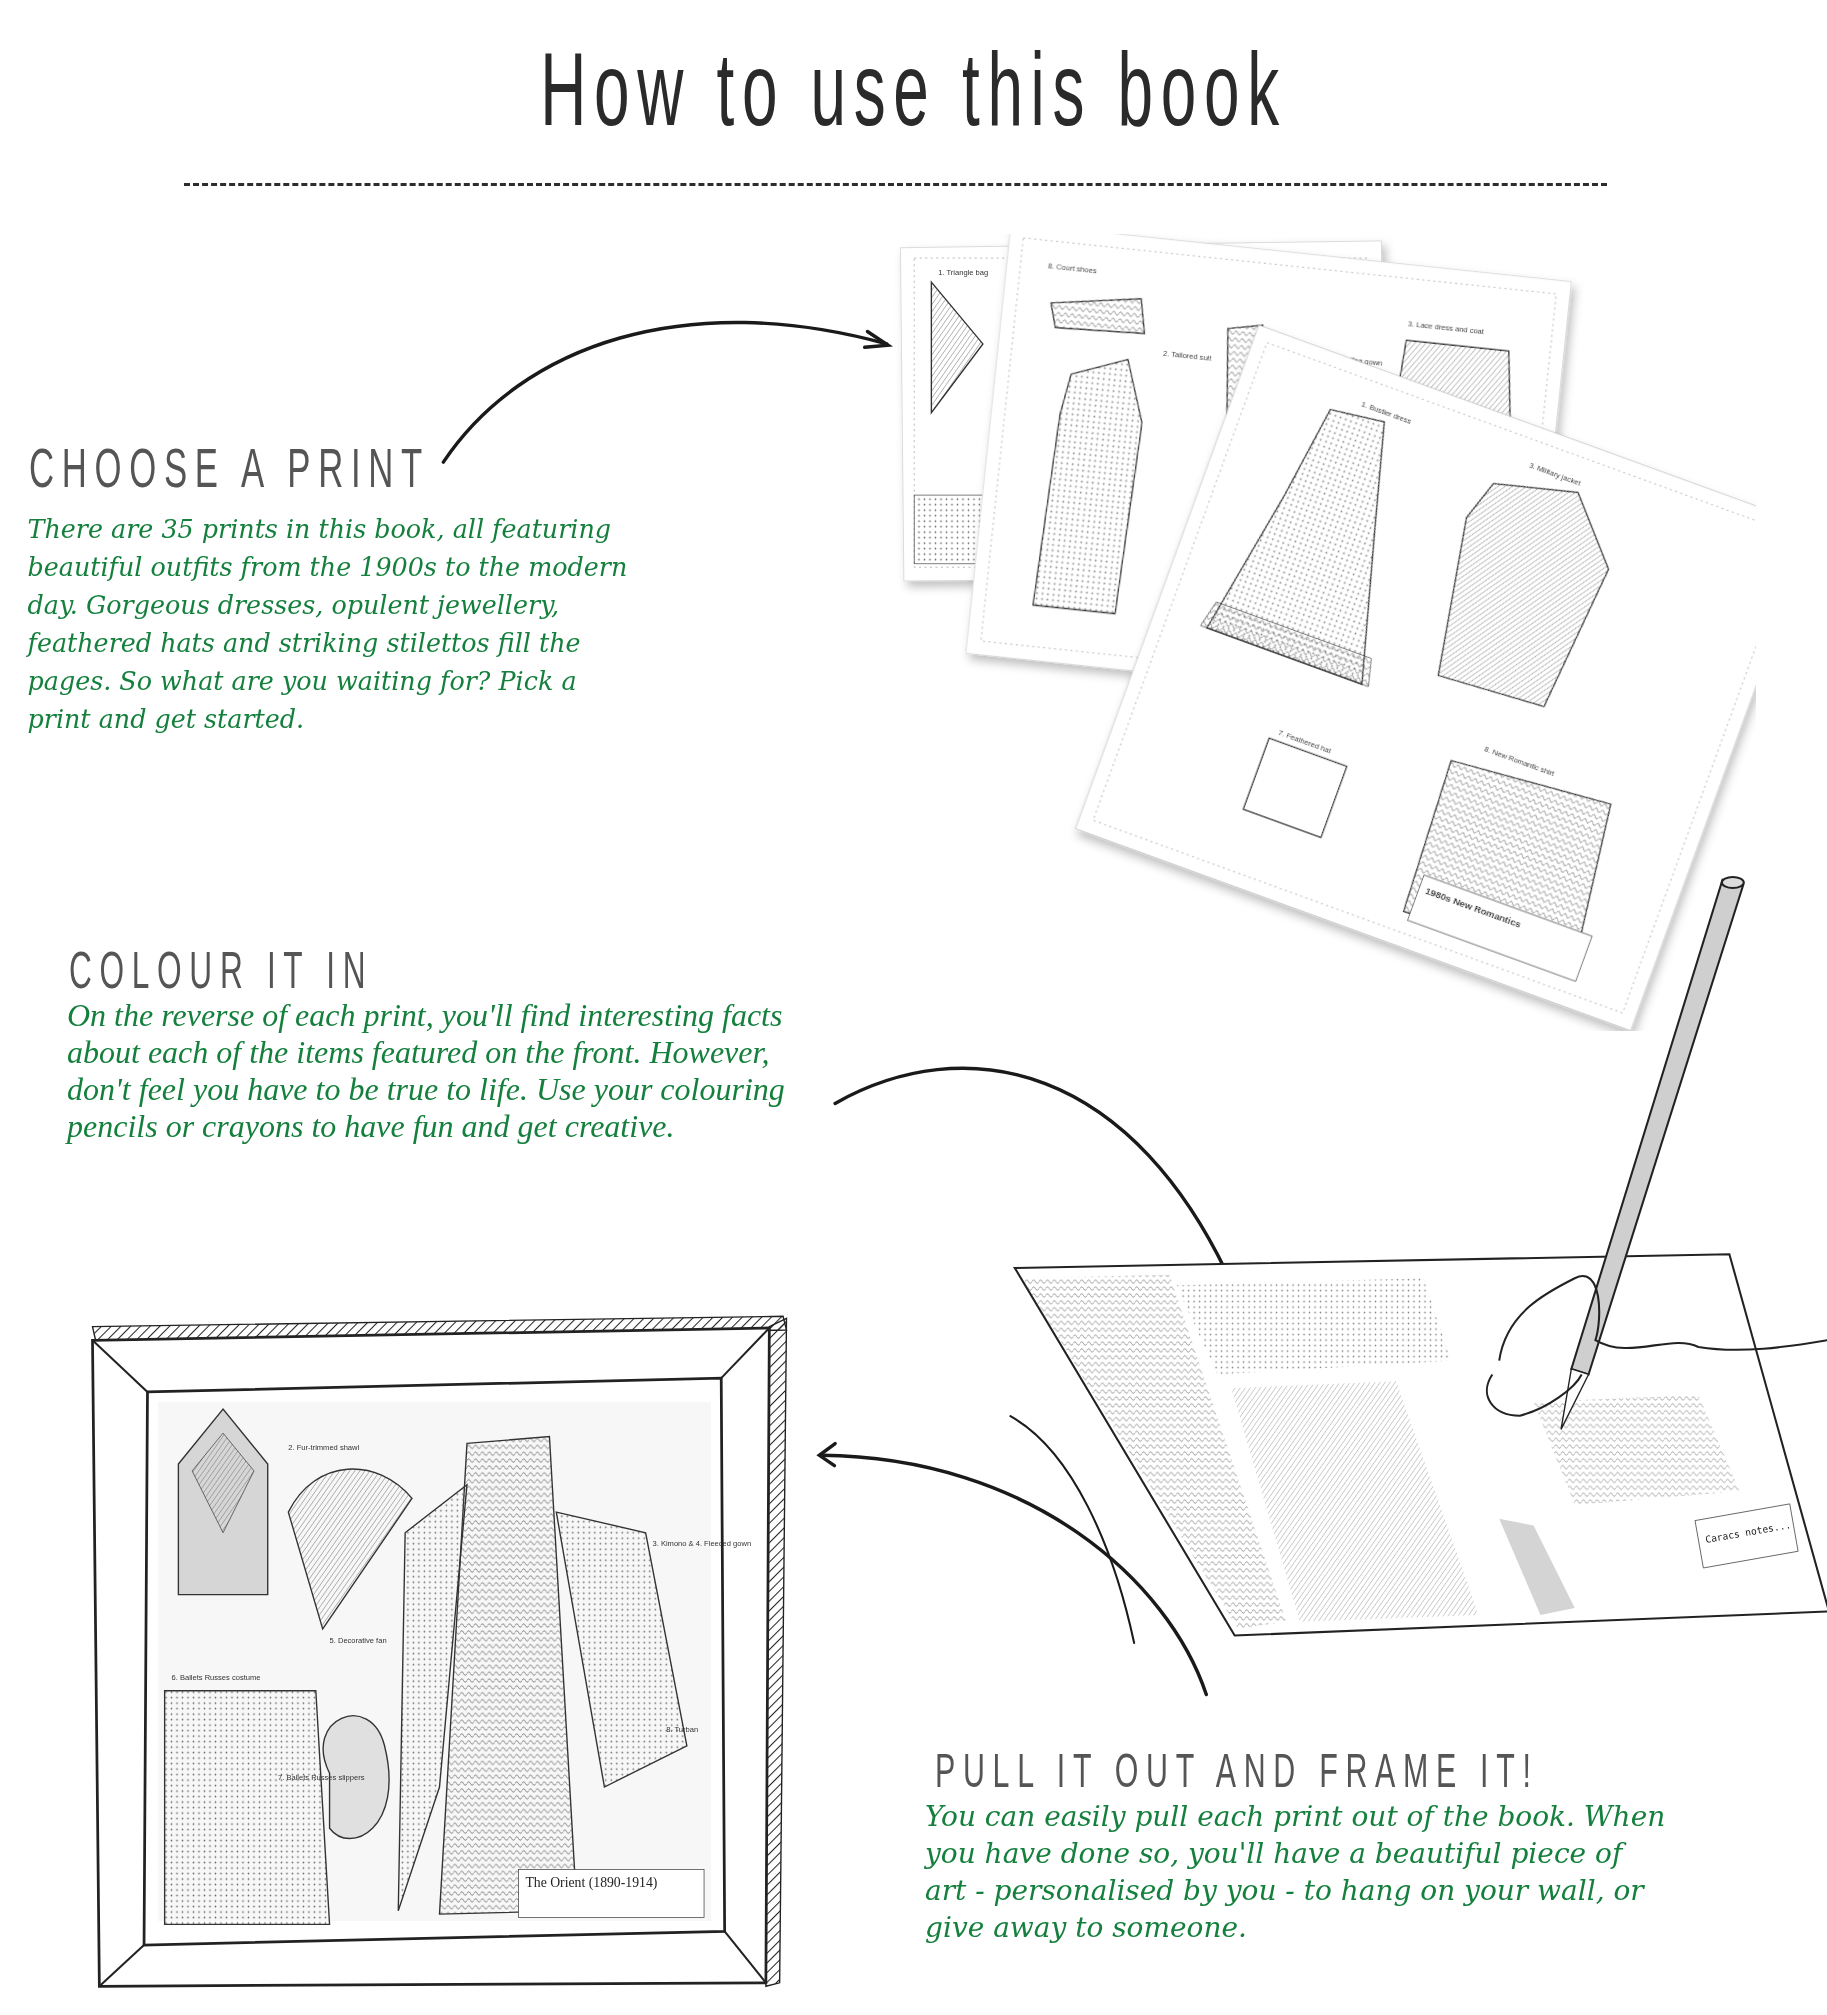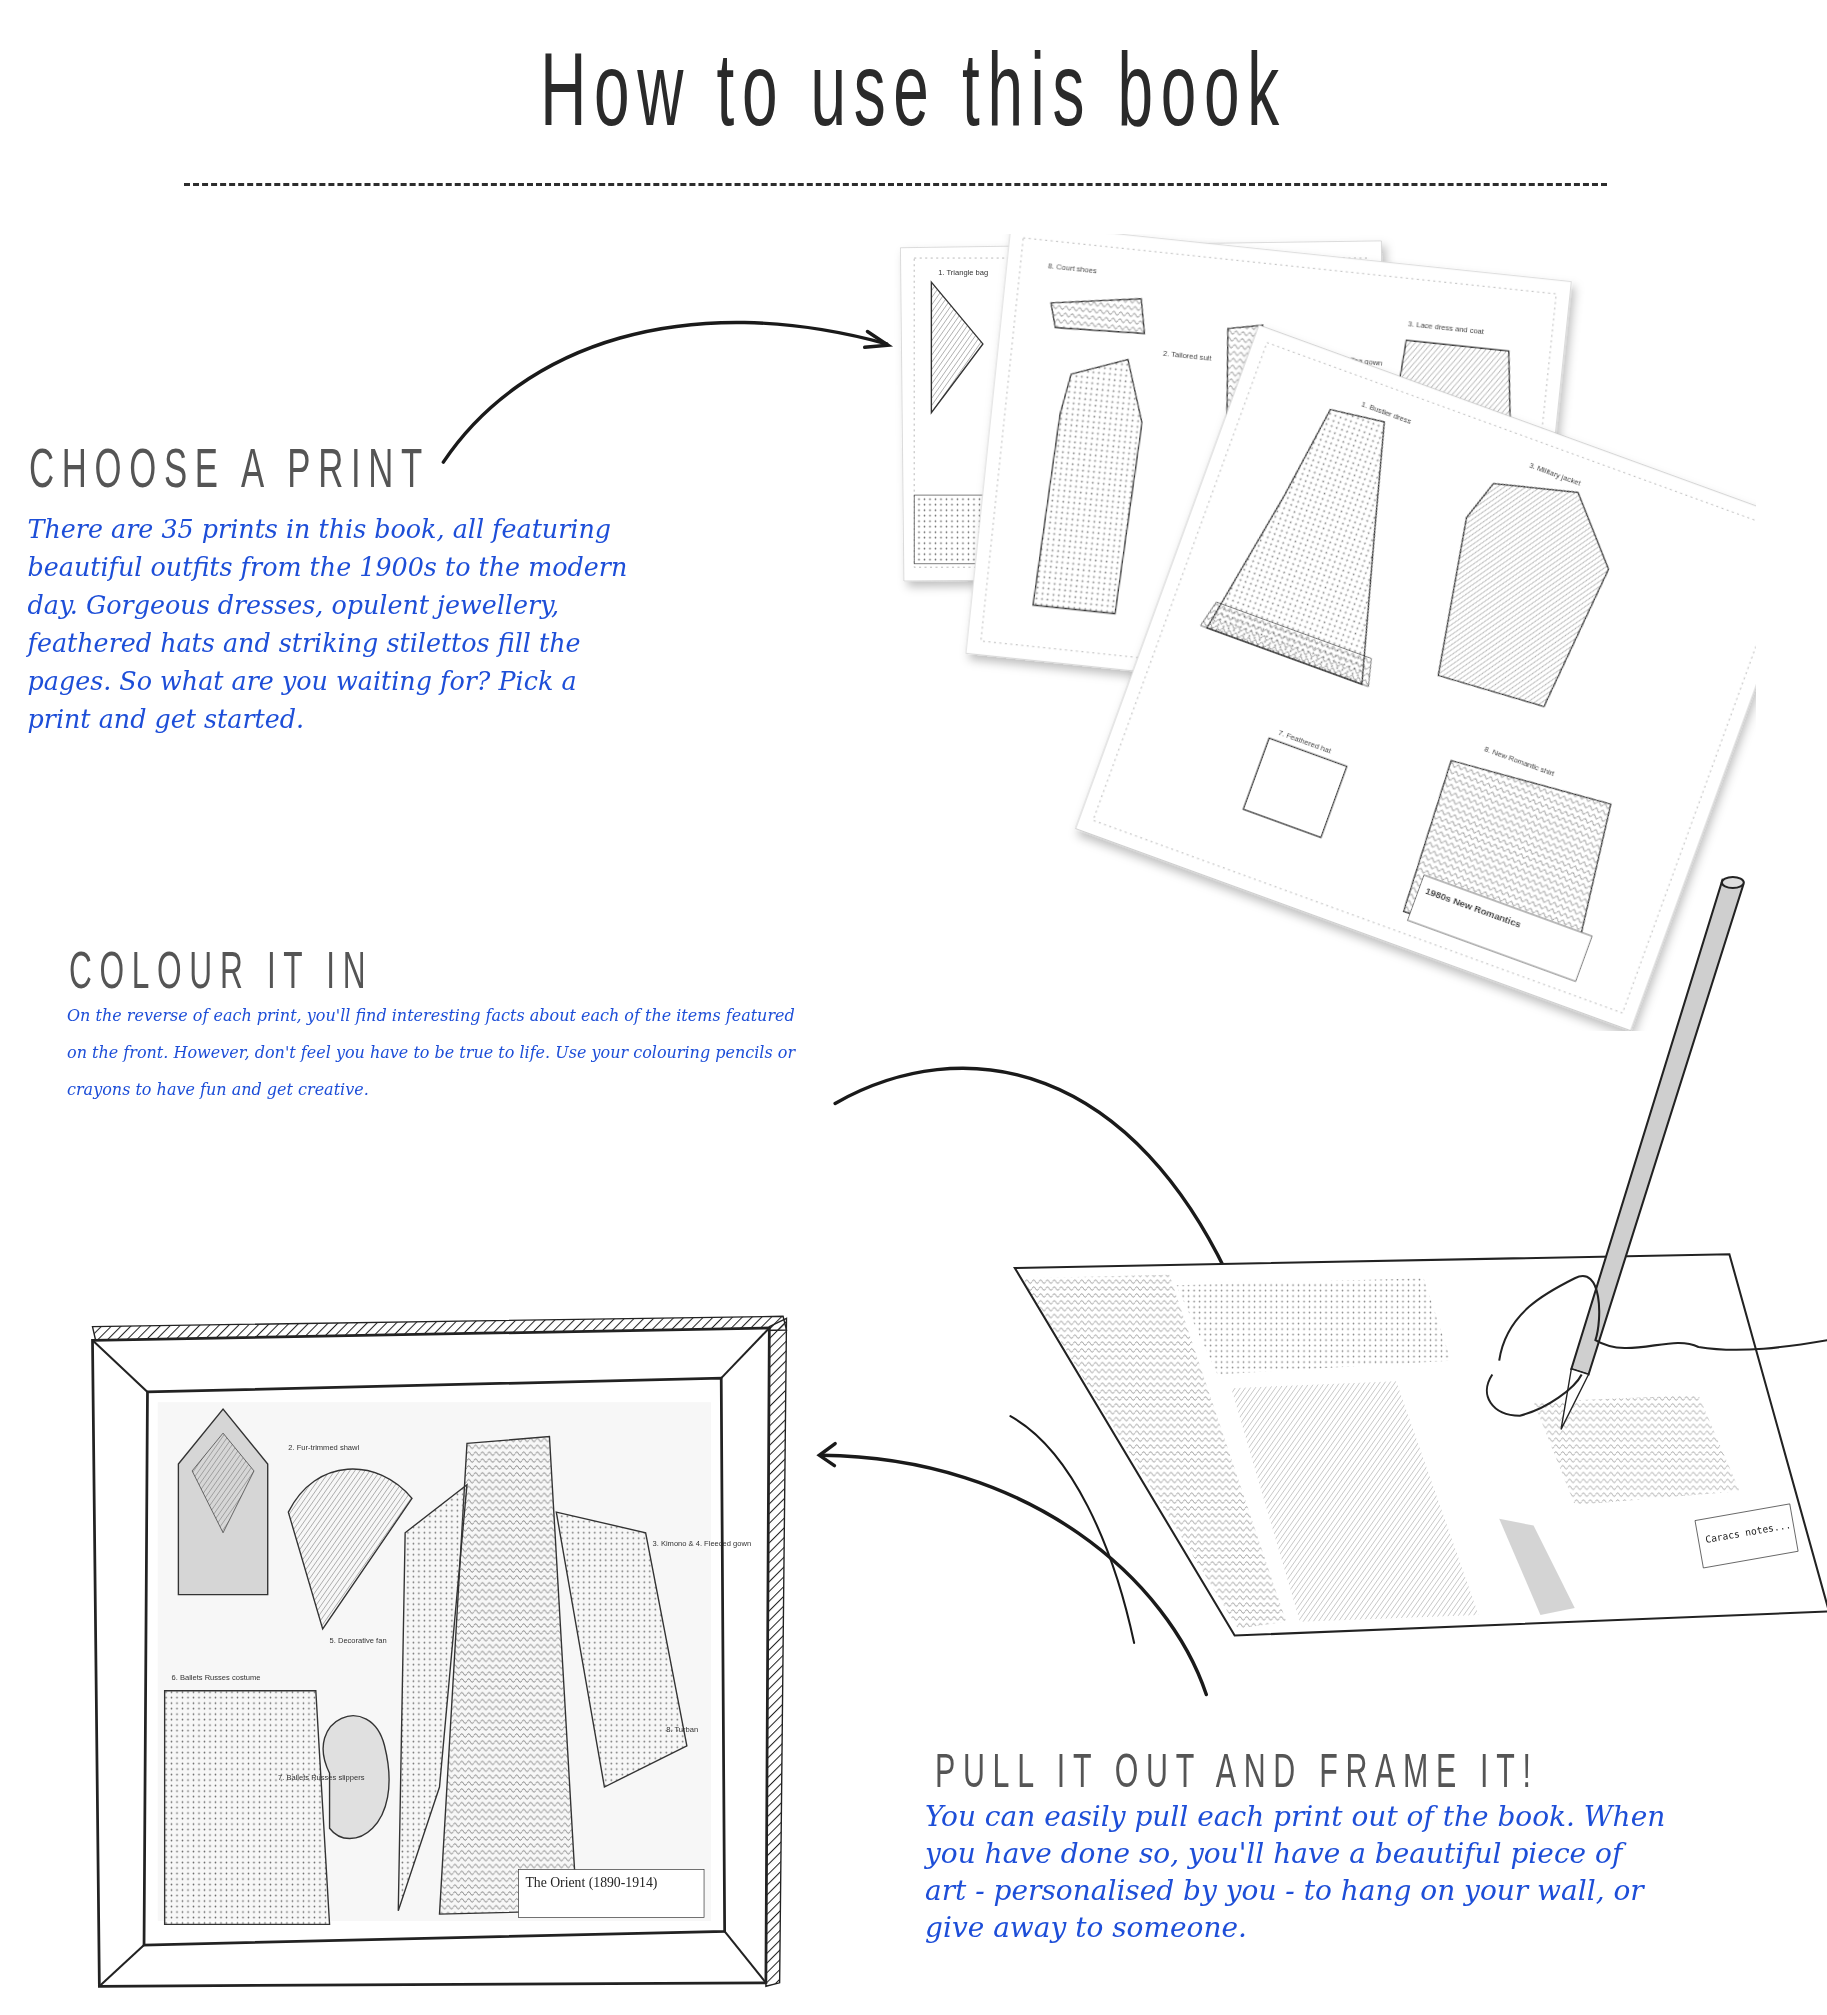--- a/index.html
+++ b/index.html
@@ -23,28 +23,28 @@
   }
 
   
   .heading {
     font-family: "Liberation Sans", sans-serif; font-weight: 400;
     color: #555; letter-spacing: 12.4px; line-height: 1;
     transform: scaleX(0.62); transform-origin: 0 50%; white-space: nowrap;
   }
   .body-text {
     font-family: "DejaVu Serif", serif; font-style: italic;
-    color: #1d4ed8; white-space: pre-line;
+    color: #15803d; white-space: pre-line;
   }
 
   .h-choose { left: 29px; top: 440px; font-size: 56px; }
   .b-choose { left: 27.5px; top: 510px; width: 605px; font-size: 25.4px; line-height: 38px; }
 
   .h-colour { left: 69px; top: 945px; font-size: 51px; }
-  .b-colour { left: 67px; top: 997px; width: 742px; font-size: 16px; line-height: 37px; }
+  .b-colour { left: 67px; top: 997px; width: 742px; font-size: 32px; line-height: 37px; font-family: Liberation Serif, serif; }
 
   .h-pull { left: 935px; top: 1746px; font-size: 49px; }
   .b-pull { left: 925px; top: 1798px; width: 742px; font-size: 28px; line-height: 37px; }
 
   
   .illus { position: absolute; }
   svg { display: block; }
 
   .sheet-label {
     font-family: "Liberation Sans", sans-serif; font-size: 11px; fill: #333;

